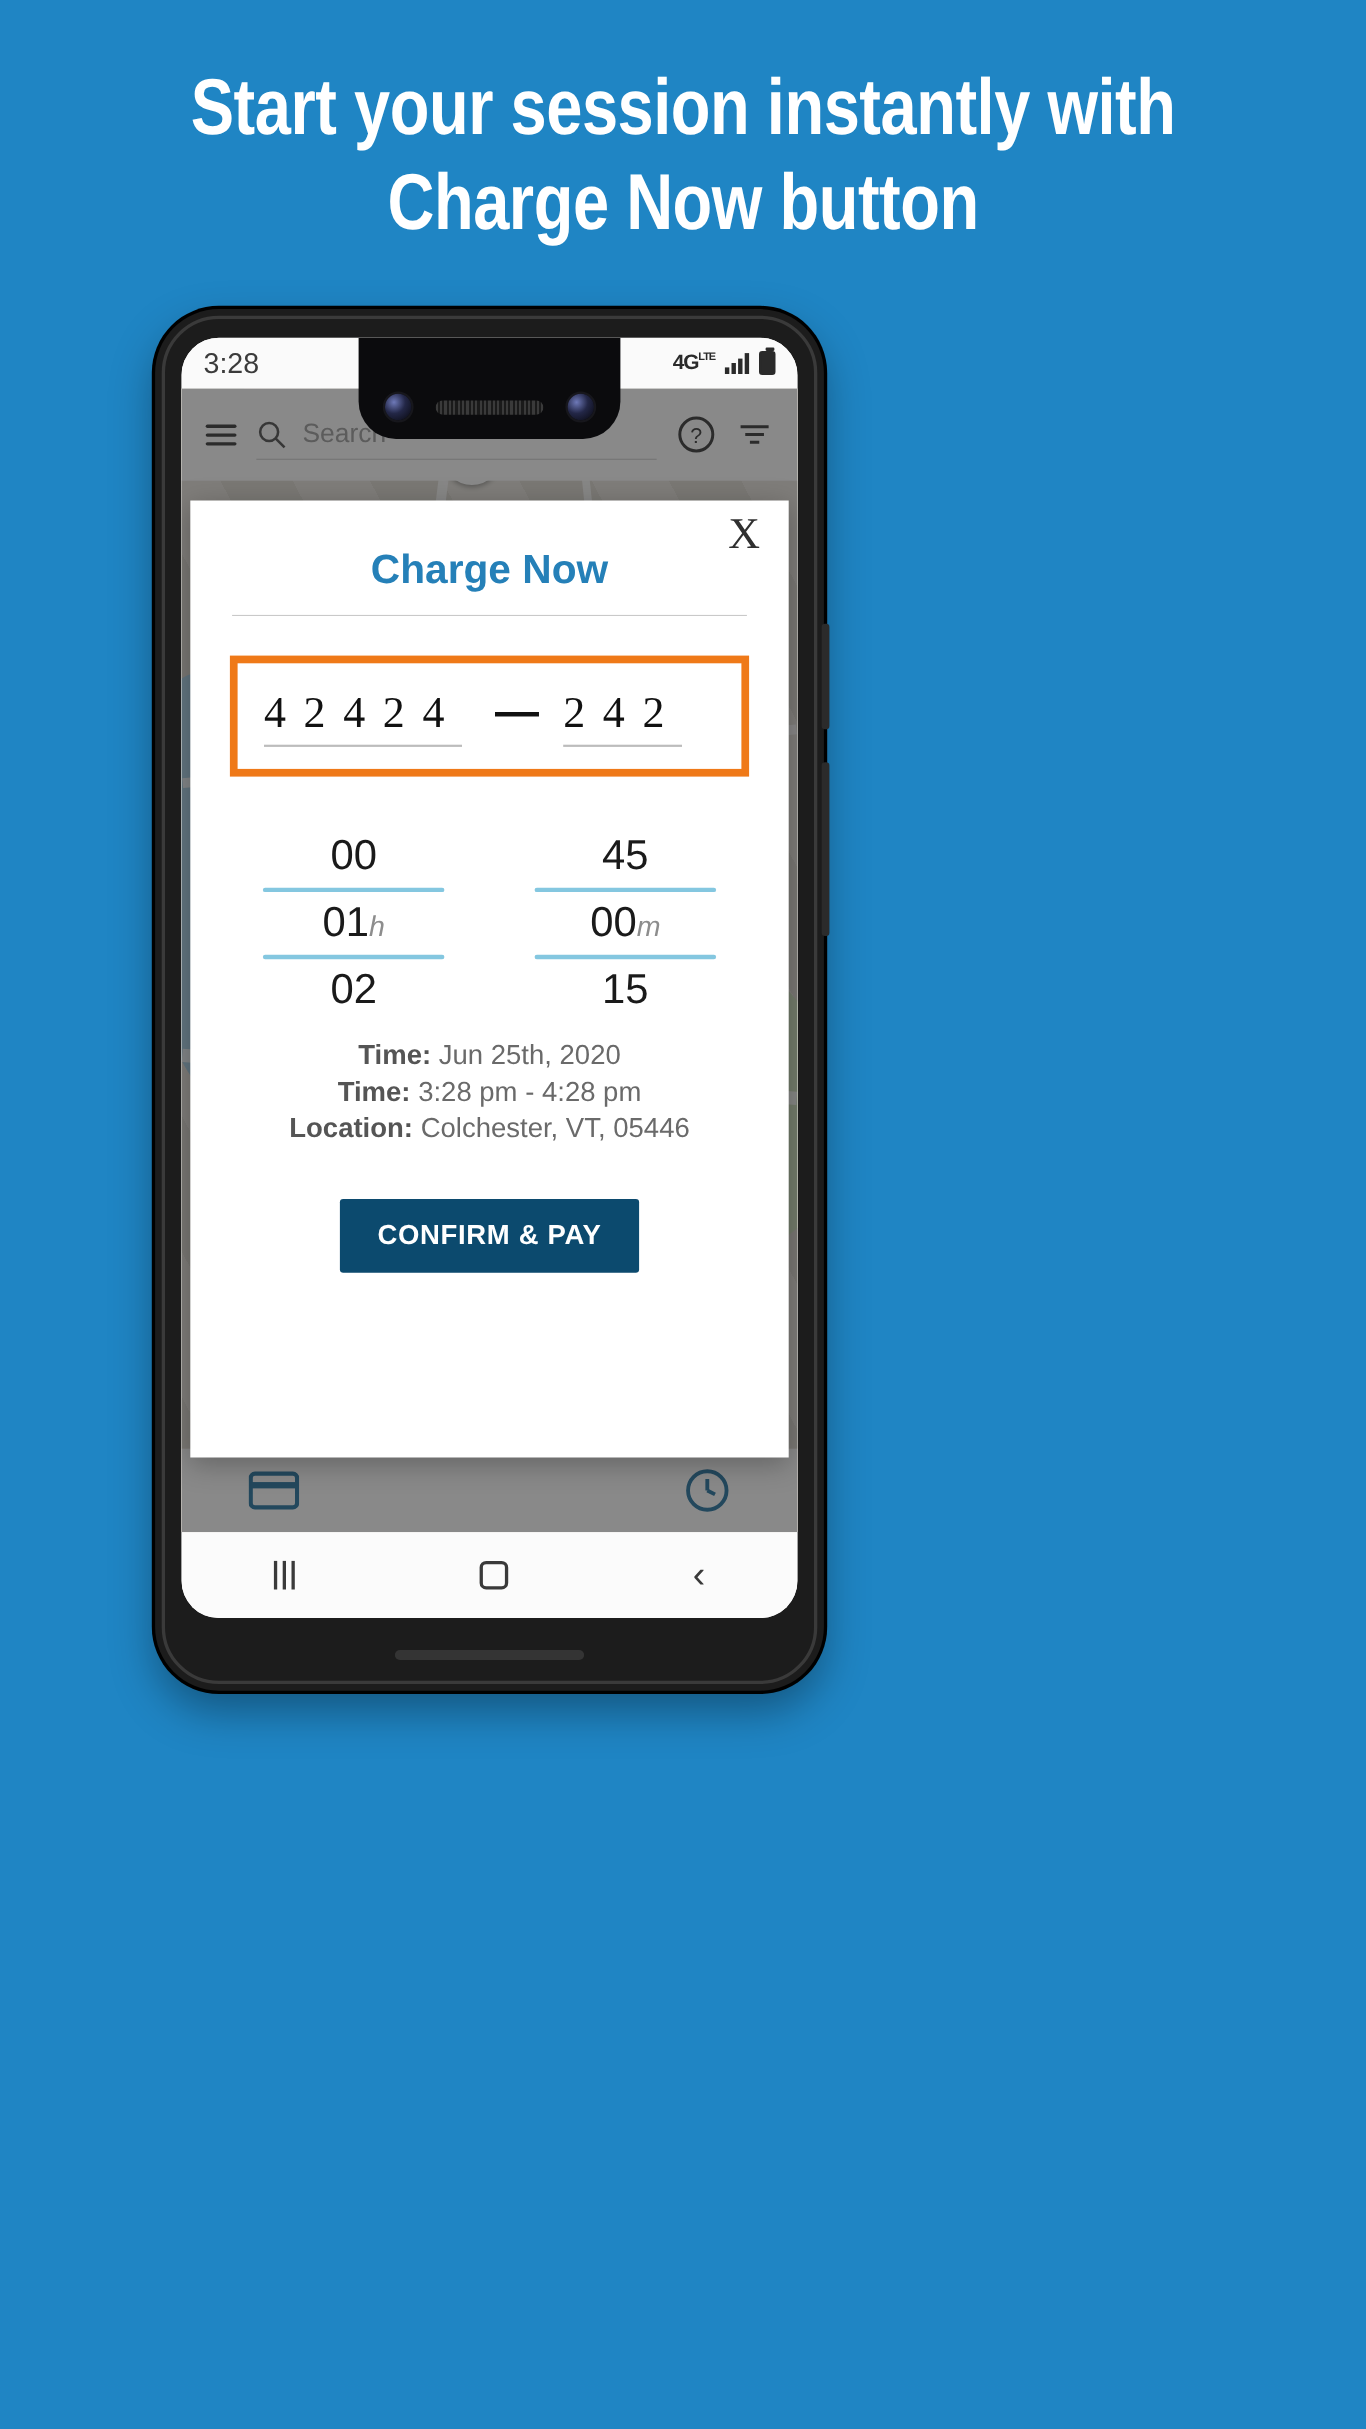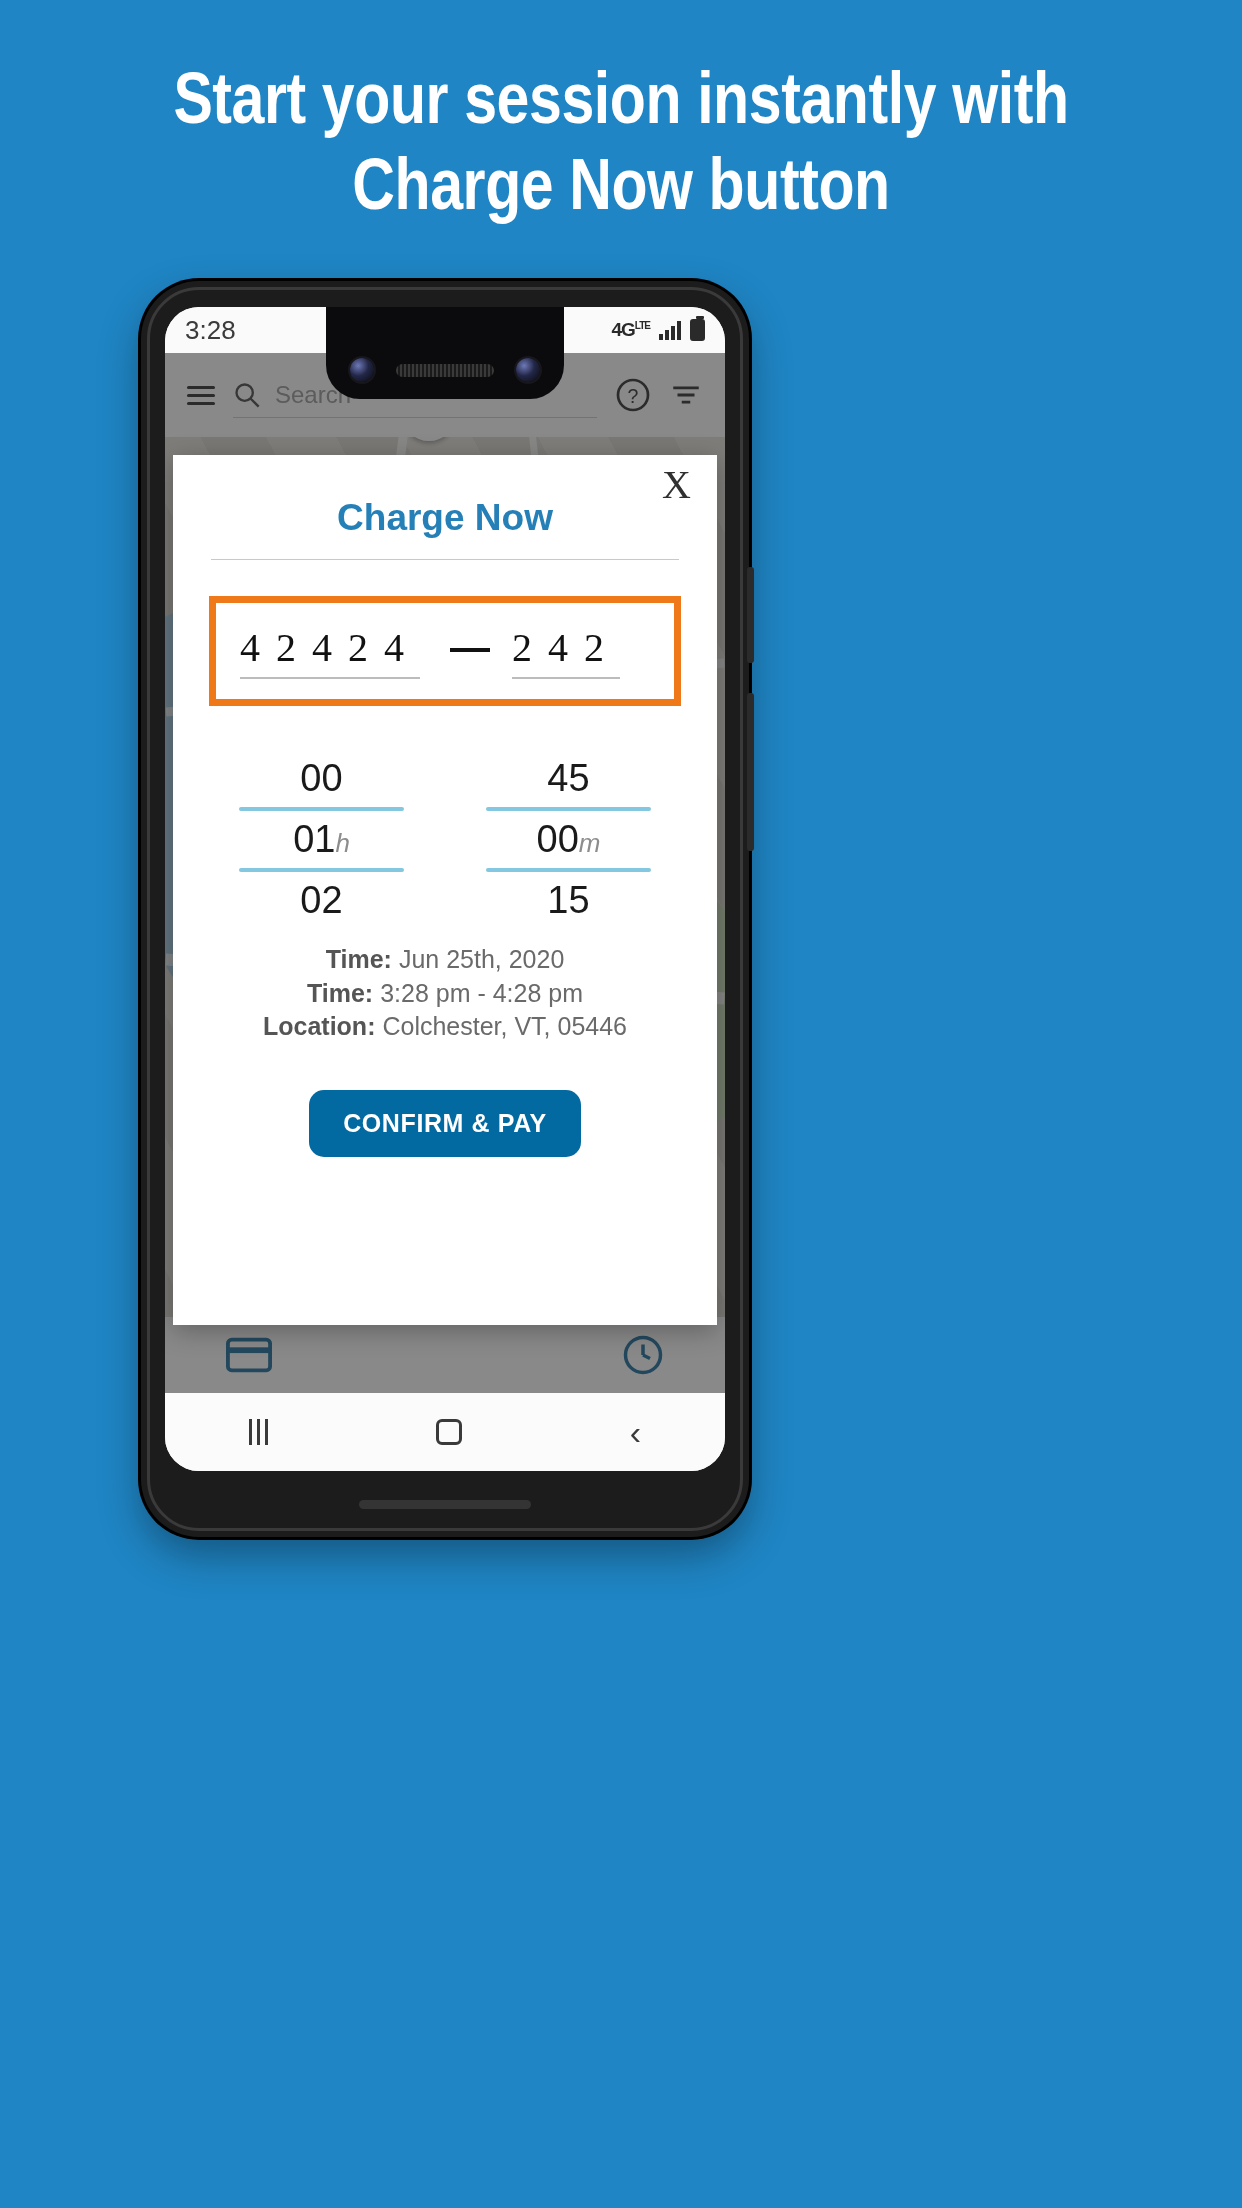--- a/index.html
+++ b/index.html
@@ -359,28 +359,28 @@
     margin-top: 14px;
     font-size: 25px;
     color: #6a6a6a;
     line-height: 1.34;
   }
   .details b { color: #555; }
 
   .confirm-wrap { text-align: center; margin-top: 46px; }
   .confirm {
     display: inline-block;
-    background: #0369a1;
+    background: #0c4a6e;
     color: #ffffff;
     font-size: 25px;
     font-weight: bold;
     letter-spacing: .6px;
     padding: 19px 34px;
     border: none;
-    border-radius: 15px;
+    border-radius: 3px;
     font-family: "Liberation Sans", sans-serif;
   }
 </style>
 </head>
 <body>
 
 <div class="headline">
   <span class="line">Start your session instantly with</span>
   <span class="line">Charge Now button</span>
 </div>

